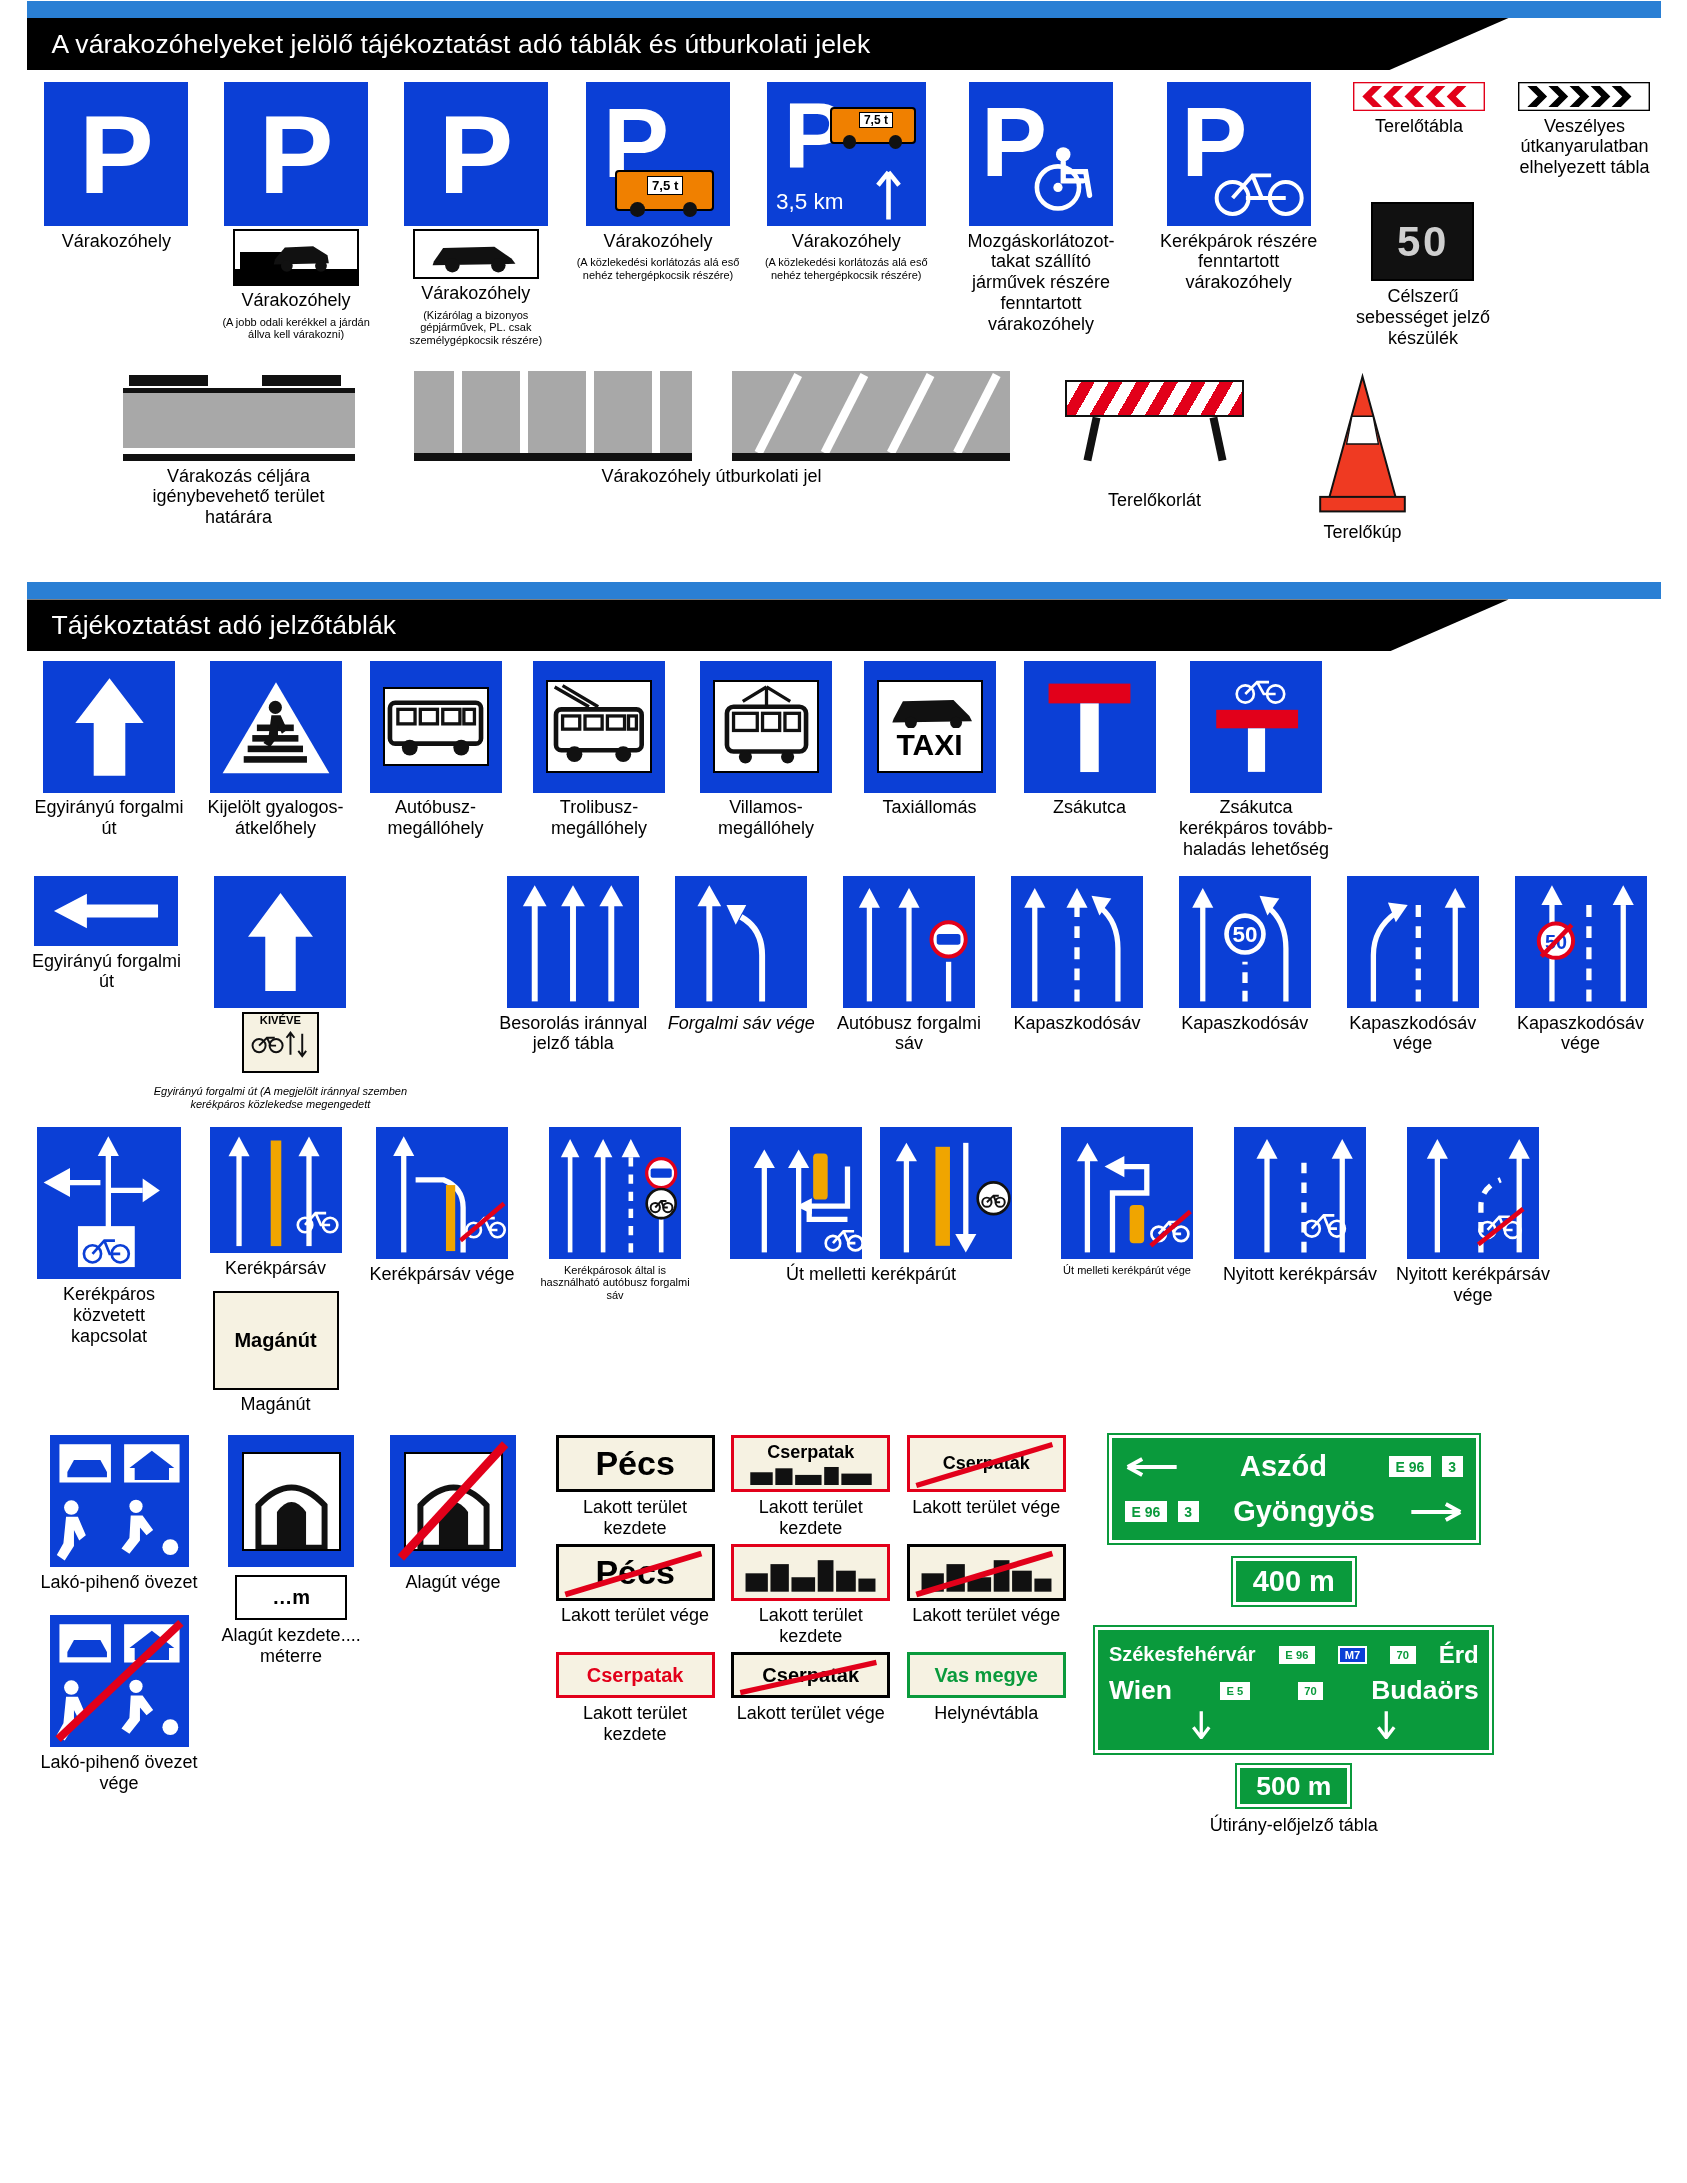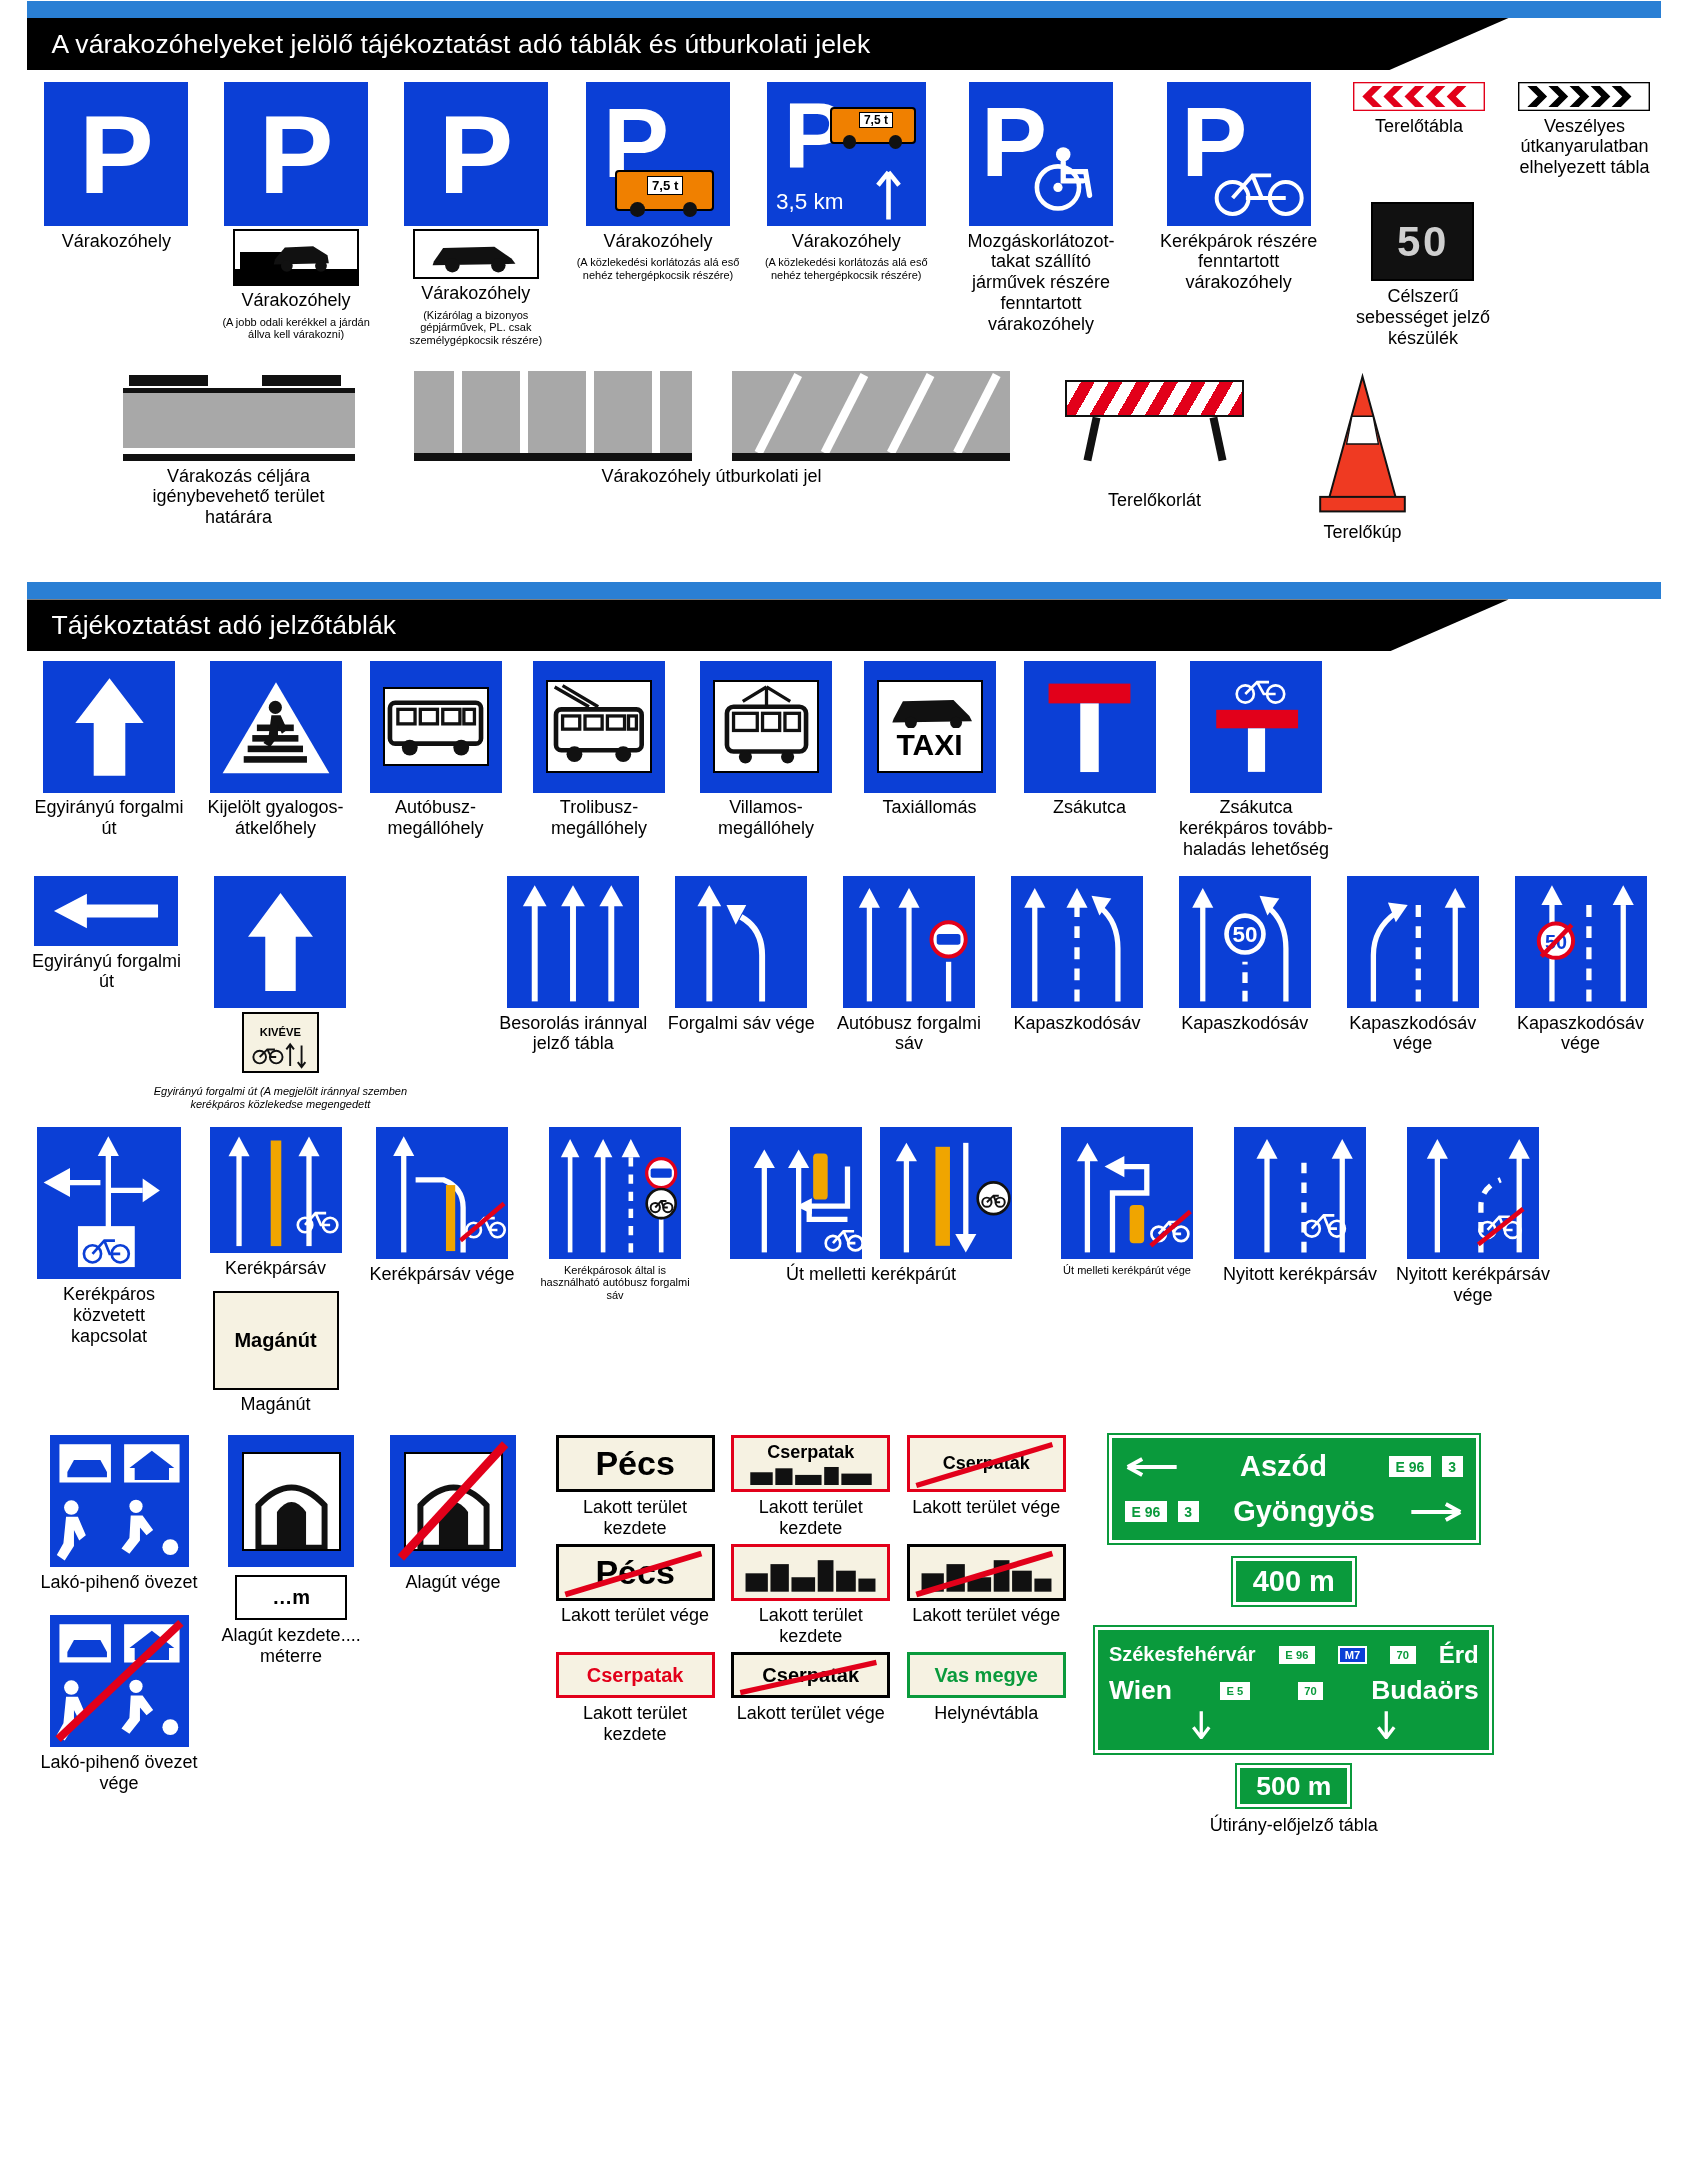--- a/index.html
+++ b/index.html
@@ -412,21 +412,21 @@
         </div>
         <div class="cap">Egyirányú forgalmi út</div>
       </div>
 
       <div class="cell" style="width:172px;">
         <div class="sq s2" style="display:flex;align-items:center;justify-content:center;">
           <svg width="73" height="106" viewBox="0 0 110 160">
             <polygon points="55,6 104,72 78,72 78,154 32,154 32,72 6,72" fill="#fff"></polygon>
           </svg>
         </div>
-        <div class="white-box" style="width:77px;height:61px;margin-top:4px;background:#f6f2e2;position:relative;display:flex;flex-direction:column;align-items:center;justify-content:flex-start;padding-top:12px;">
+        <div class="white-box" style="width:77px;height:61px;margin-top:4px;background:#f6f2e2;position:relative;display:flex;flex-direction:column;align-items:center;justify-content:flex-start;padding-top:0;">
           <div style="font-size:11.2px;font-weight:bold;">KIVÉVE</div>
           <svg width="66" height="34" viewBox="0 0 100 52">
             <g stroke="#111" stroke-width="3" fill="none">
               <circle cx="18" cy="30" r="10"></circle>
                 <circle cx="44" cy="30" r="10"></circle>
               <path d="M18 30 L30 18 L42 18 M30 18 L36 30 L44 30"></path>
               <path d="M66 44 L66 12 M60 18 L66 10 L72 18"></path>
               <path d="M84 12 L84 44 M78 38 L84 46 L90 38"></path>
             </g>
           </svg>
@@ -445,21 +445,21 @@
             <g fill="#fff">
               <polygon points="42,14 60,46 24,46"></polygon>
               <polygon points="100,14 118,46 82,46"></polygon>
               <polygon points="158,14 176,46 140,46"></polygon>
             </g>
           </svg>
         </div>
         <div class="cap">Besorolás iránnyal jelző tábla</div>
       </div>
 
-      <div class="cell" style="width:165px;">
+      <div class="cell" style="width:165px;font-style:italic;">
         <div class="sq s2">
           <svg width="132" height="132" viewBox="0 0 200 200">
             <g stroke="#fff" stroke-width="9" fill="none">
               <path d="M52 190 L52 40"></path>
               <path d="M132 190 L132 120 Q132 80 100 62"></path>
             </g>
             <g fill="#fff">
               <polygon points="52,14 70,46 34,46"></polygon>
               <polygon points="78,44 108,44 92,74"></polygon>
             </g>

